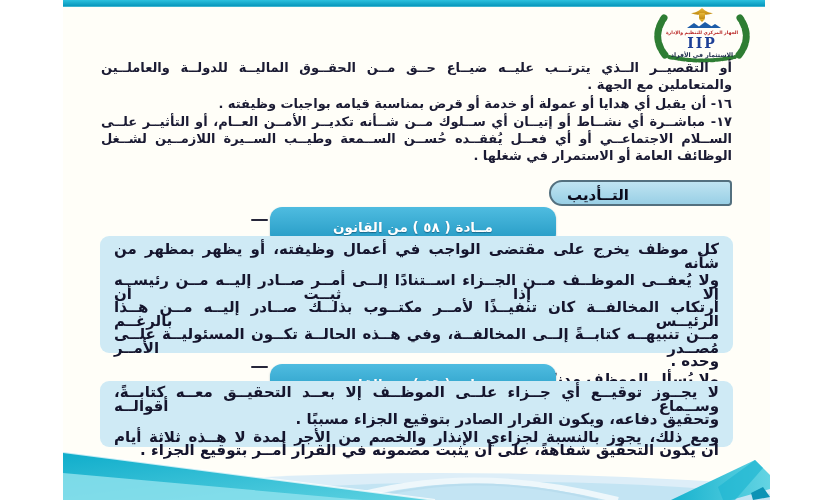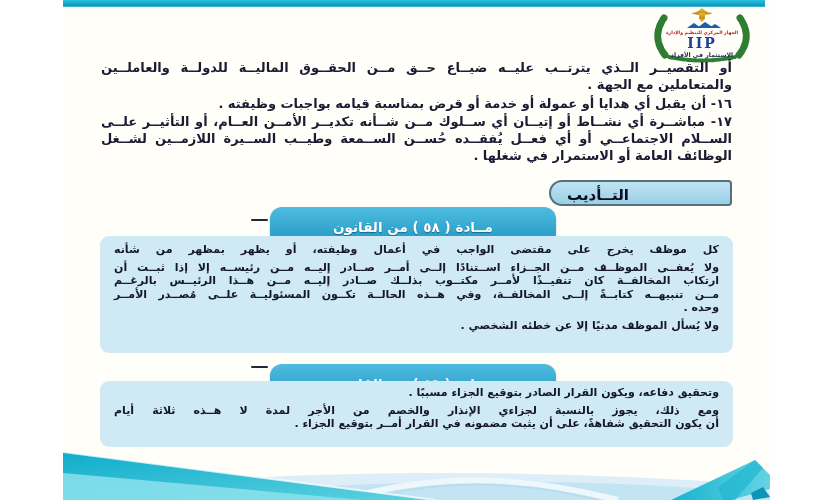--- a/index.html
+++ b/index.html
@@ -53,21 +53,21 @@
   .dash{
     position:absolute;left:251px;width:17px;height:2px;background:#26263a;border-radius:1px;
   }
   .dash-58{top:219px;}
   .dash-59{top:366px;}
   
   .box{
     position:absolute;left:100px;width:633px;box-sizing:border-box;
     background:#cfeaf5;border-radius:9px;
     direction:rtl;color:#15152d;font-weight:bold;
-    font-size:11px;line-height:13.5px;
+    font-size:15px;line-height:13.5px;
   }
   .box-58{top:236px;height:117px;padding:7px 14px 5px;}
   .box-59{top:381px;height:66px;padding:5px 14px 4px;}
   .box .para{margin:0 0 4px 0;}
   .box .para:last-child{margin-bottom:0;}
   .para.indent{}
   
   .waves{position:absolute;left:63px;top:447px;width:707px;height:53px;}
 </style>
 </head>
@@ -145,20 +145,21 @@
     <div class="ln last">ولا يُسأل الموظف مدنيًا إلا عن خطئه الشخصي .</div>
   </div>
 </div>
 
 <div class="dash dash-59"></div>
 <div class="pill pill-59">
   <span>مــادة ( ٥٩ ) من القانون</span>
 </div>
 <div class="box box-59">
   <div class="para">
+    <div class="ln">لا يجــوز توقيــع أي جــزاء علــى الموظــف إلا بعــد التحقيــق معــه كتابــةً، وســماع أقوالــه</div>
     <div class="ln last">وتحقيق دفاعه، ويكون القرار الصادر بتوقيع الجزاء مسببًا .</div>
   </div>
   <div class="para">
     <div class="ln">ومع ذلك، يجوز بالنسبة لجزاءي الإنذار والخصم من الأجر لمدة لا هــذه ثلاثة أيام</div>
     <div class="ln last">أن يكون التحقيق شفاهةً، على أن يثبت مضمونه في القرار أمــر بتوقيع الجزاء .</div>
   </div>
 </div>
 
 <div class="waves">
   <svg width="707" height="53" viewBox="0 0 707 53">

